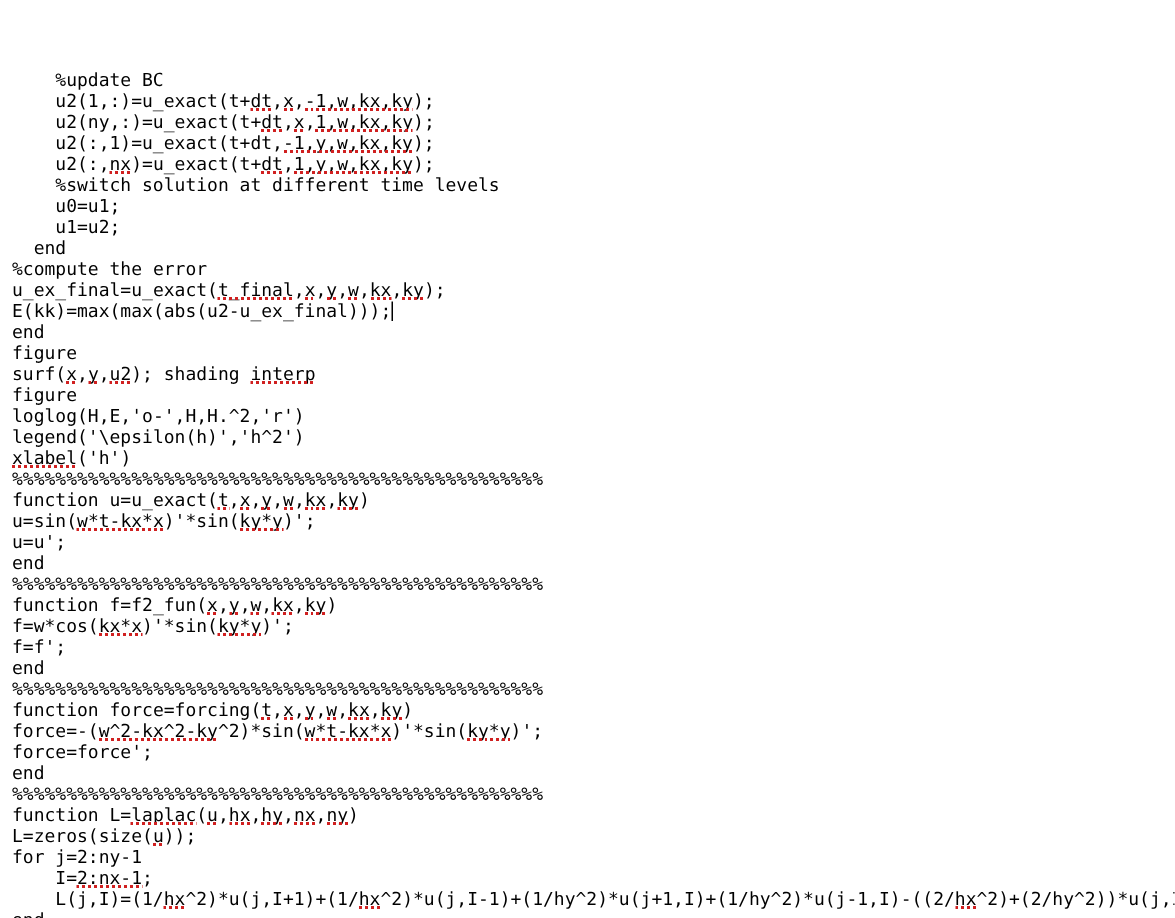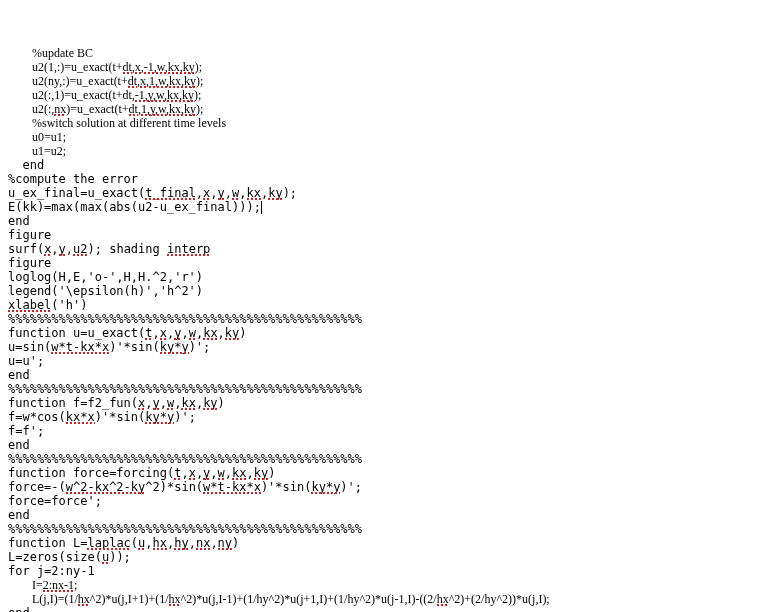--- a/index.html
+++ b/index.html
@@ -17,21 +17,21 @@
   .editor {
     padding: 4px 8px;
     white-space: pre;
     position: relative;
   }
   .line {
     display: block;
     position: relative;
   }
   .indent1 { padding-left: 2ch; }
-  .indent2 { padding-left: 4ch; font-family: Liberation Serif, serif; }
+  .indent2 { padding-left: 4ch; }
   .sq {
     position: relative;
     display: inline-block;
   }
   .sq::after {
     content: "";
     position: absolute;
     left: 0;
     right: 0;
     bottom: 0px;

